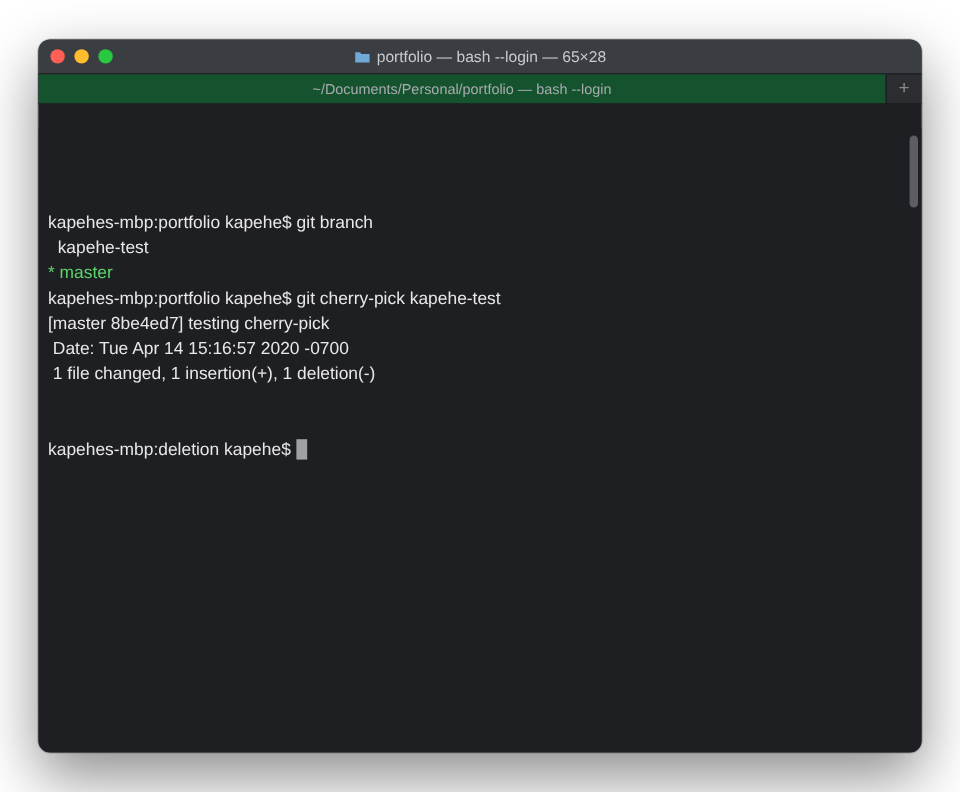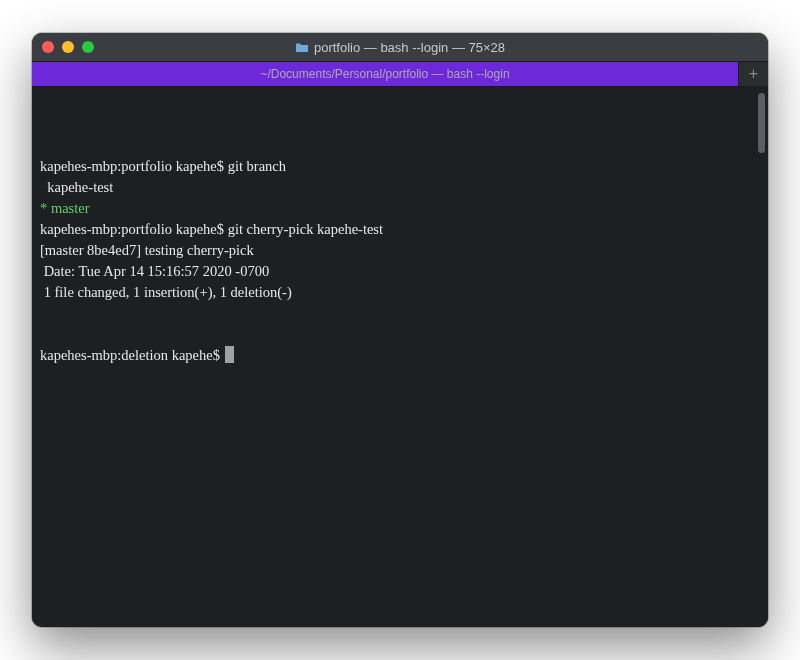--- a/index.html
+++ b/index.html
@@ -67,43 +67,44 @@
       display: flex;
       align-items: stretch;
     }
     .tab {
       flex: 1;
       display: flex;
       align-items: center;
       justify-content: center;
       font-size: 12px;
       color: #a9abb0;
-      background: #6d28d9;
+      background: #14532d;
     }
     .tab-add {
       width: 30px;
       display: flex;
       align-items: center;
       justify-content: center;
       color: #888;
       font-size: 16px;
       border-left: 1px solid #1a1b1d;
       cursor: pointer;
     }
     .terminal {
       flex: 1;
       background: #1e1f22;
       padding: 6px 8px;
-      font-family: Liberation Serif, serif;
+      font-family: Liberation Sans, sans-serif;
       font-size: 14.5px;
       line-height: 1.45;
       color: #e8e8e8;
       white-space: pre;
       overflow: hidden;
       position: relative;
+      margin-top: 20px;
     }
     .scrollbar-track {
       position: absolute;
       right: 3px;
       top: 6px;
       width: 7px;
       height: 60px;
       background: #5c5e63;
       border-radius: 4px;
     }
@@ -127,21 +128,21 @@
       <div class="traffic-light tl-red"></div>
       <div class="traffic-light tl-yellow"></div>
       <div class="traffic-light tl-green"></div>
     </div>
     <div class="title">
       <span class="folder-icon">
         <svg width="14" height="11" viewBox="0 0 14 11">
           <path d="M1 1.5 L5 1.5 L6.2 3 L13 3 L13 10 L1 10 Z" fill="#6fa9d8"></path>
         </svg>
       </span>
-      <span>portfolio — bash --login — 75×28</span>
+      <span>portfolio — bash --login — 65×28</span>
     </div>
   </div>
 
   <div class="tabbar">
     <div class="tab">
       <span>~/Documents/Personal/portfolio — bash --login</span>
     </div>
     <div class="tab-add">
       <span>+</span>
     </div>

